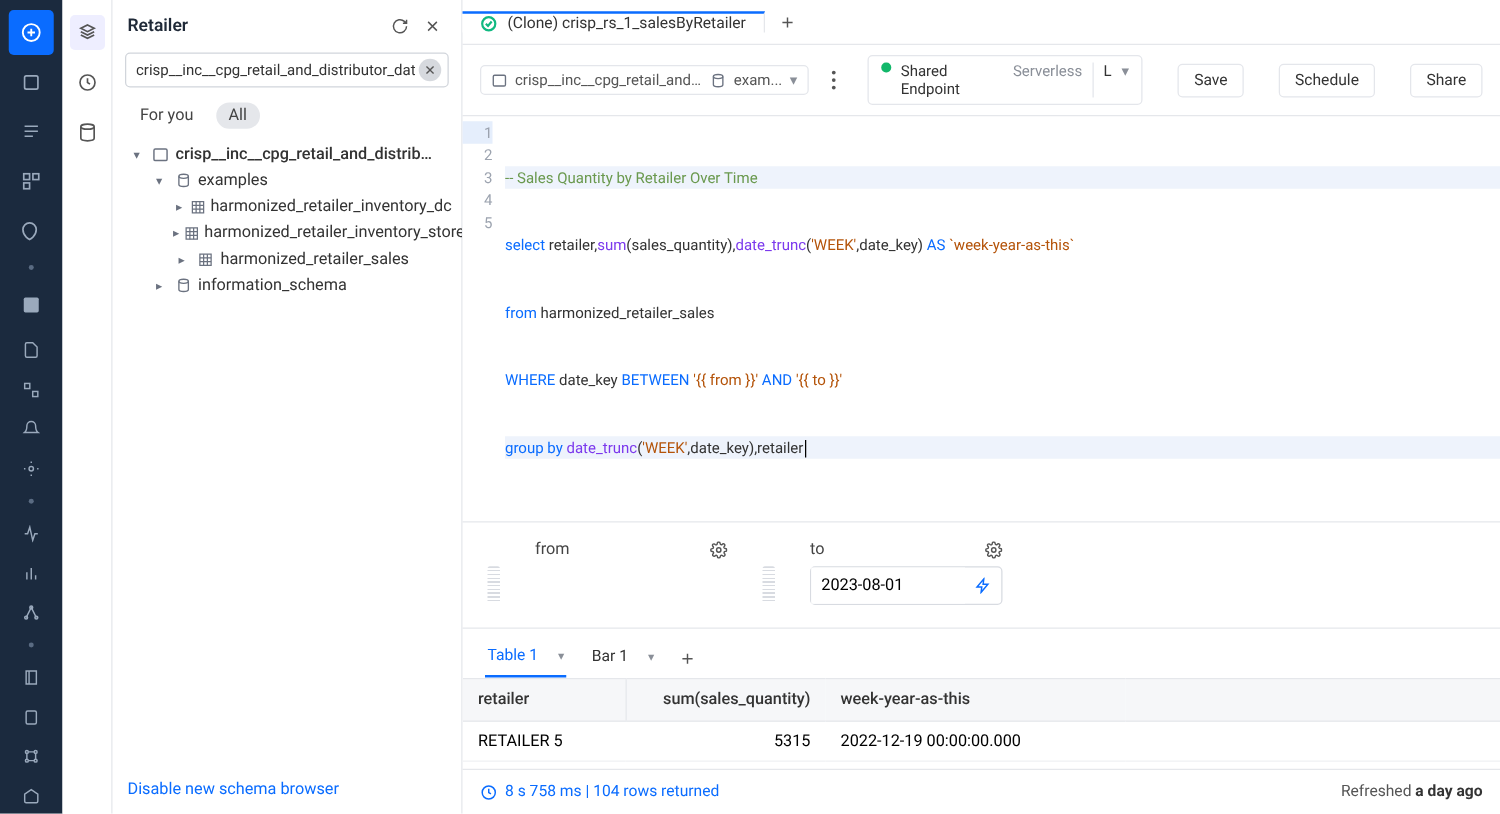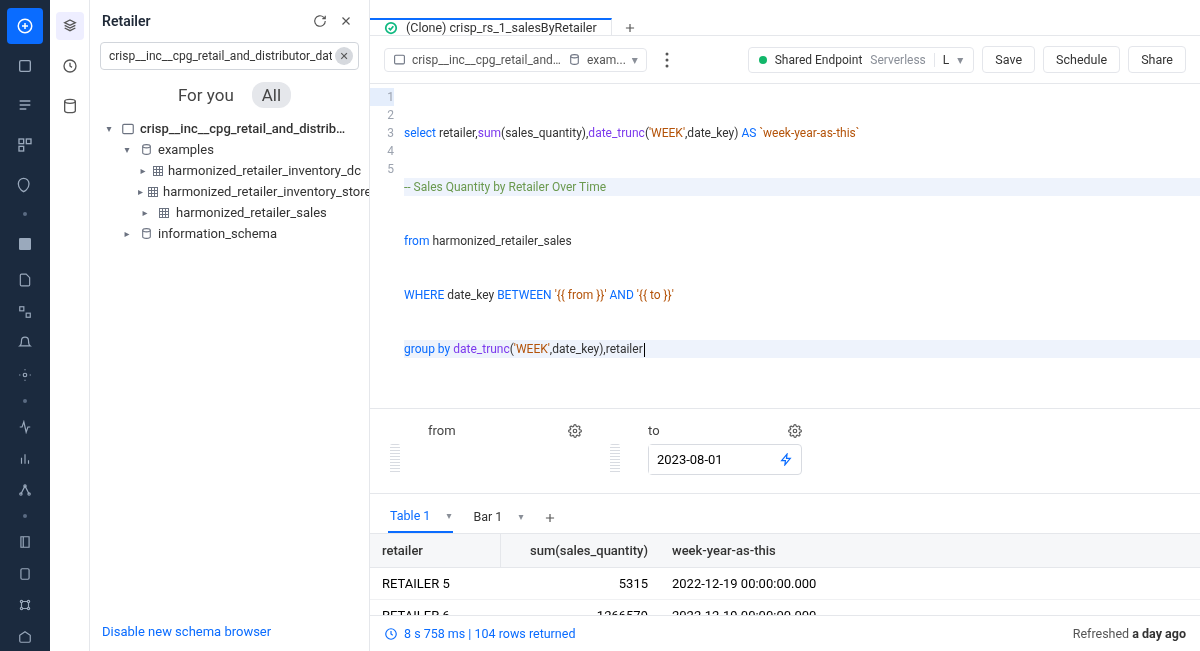--- a/index.html
+++ b/index.html
@@ -19,51 +19,51 @@
 .subrail .sub-item.active { background: #eef; }
 
 
 .catalog { width: 280px; border-right: 1px solid #e5e7eb; display:flex; flex-direction:column; }
 .cat-head { display:flex; align-items:center; padding: 10px 12px 4px; }
 .cat-head h3 { font-size: 14px; font-weight: 600; flex: 1; color:#1f2937; }
 .cat-head .h-icon { width:22px; height:22px; display:flex; align-items:center; justify-content:center; color:#555; cursor:pointer; margin-left:4px; }
 .search-wrap { padding: 6px 10px; position:relative; }
 .search-wrap input { width: 100%; padding: 6px 26px 6px 8px; border: 1px solid #d1d5db; border-radius: 4px; font-size: 12px; color:#333; }
 .search-wrap .clear { position:absolute; right:16px; top:50%; transform:translateY(-50%); width:18px; height:18px; border-radius:50%; background:#d6d9de; display:flex; align-items:center; justify-content:center; color:#555; font-size:11px; cursor:pointer; }
-.filter-row { display:flex; gap:8px; padding: 6px 12px; font-size:17px;justify-content:center; }
+.filter-row { display:flex; gap:8px; padding: 6px 12px; font-size:13px; }
 .filter-row .pill { padding: 3px 10px; border-radius: 12px; cursor:pointer; color:#444; }
 .filter-row .pill.active { background:#e5e7eb; }
 .tree { flex:1; padding: 4px 4px 4px 8px; font-size: 13px; color:#333; overflow:auto; }
 .tree-node { display:flex; align-items:center; gap:4px; padding: 3px 4px; border-radius:4px; cursor:pointer; }
 .tree-node .chev { width:14px; display:inline-flex; justify-content:center; color:#6b7280; font-size:10px; }
 .tree-node .ti { color:#6b7280; display:inline-flex; width:16px; justify-content:center; }
 .tree-children { padding-left: 18px; }
 .cat-foot { padding: 12px; font-size: 13px; }
 .cat-foot a { color:#0a6cff; text-decoration:none; cursor:pointer; }
 
 
 .main { flex:1; display:flex; flex-direction:column; }
-.tabbar { height: 36px; display:flex; align-items:flex-end; border-bottom: 1px solid #e5e7eb; }
+.tabbar { height: 36px; display:flex; align-items:center; border-bottom: 1px solid #e5e7eb; }
 .tab { display:flex; align-items:center; gap:8px; padding: 0 14px; font-size:12.5px; color:#333; border-right:1px solid #e5e7eb; border-top: 2px solid transparent; cursor:pointer; }
 .tab.active { border-top: 2px solid #0a6cff; background:#fff; }
 .tab .check { color: #10b981; }
 .tab-add { width: 36px; display:flex; align-items:center; justify-content:center; color:#555; cursor:pointer; }
 
 
 .toolbar { display:flex; align-items:center; padding: 8px 14px; gap:8px; border-bottom: 1px solid #e5e7eb; min-height:48px; }
 .btn-run { background:#0a6cff; color:#fff; border:none; border-radius:4px 0 0 4px; padding:6px 14px; font-size:13px; display:flex; align-items:center; gap:6px; cursor:pointer; }
 .btn-run-drop { background:#0a6cff; color:#fff; border:none; border-left:1px solid rgba(255,255,255,.35); border-radius:0 4px 4px 0; padding:6px 8px; cursor:pointer; }
 .ctx-crumb { display:flex; align-items:center; gap:6px; border:1px solid #e4e6eb; border-radius:4px; padding:4px 8px; font-size:12px; color:#555; cursor:pointer; }
 .ctx-crumb .crumb-ico { color:#6b7280; }
 .more-ico { width:24px; height:24px; display:flex; align-items:center; justify-content:center; cursor:pointer; color:#555; }
 .toolbar-spacer { flex:1; }
-.endpoint { display:flex; align-items:center; gap:8px; border:1px solid #e4e6eb; border-radius:4px; padding:5px 10px; font-size:12px; color:#333; cursor:pointer; }
+.endpoint { display:flex; gap:8px; border:1px solid #e4e6eb; border-radius:4px; padding:5px 10px; font-size:12px; color:#333; cursor:pointer; }
 .endpoint .dot-g { width:8px; height:8px; border-radius:50%; background:#12b76a; display:inline-block; }
 .endpoint .serverless { color:#8a8f98; }
-.tbtn { border:1px solid #e4e6eb; background:#fff; border-radius:4px; padding:5px 12px; font-size:12.5px; color:#333; cursor:pointer; }
+.tbtn { border:1px solid #e4e6eb; background:#fff; border-radius:4px; padding:5px 12px; font-size:12.5px; color:#333; cursor:pointer;margin-left:20px; }
 
 
 .editor { display:flex; font-family: "SFMono-Regular", Consolas, monospace; font-size: 12px; line-height: 1.5; padding: 4px 0 14px; border-bottom: 1px solid #e5e7eb; }
 .gutter { width:34px; text-align:right; color:#9ca3af; padding-right:10px; user-select:none; }
 .gutter .gl { display:block; }
 .gutter .gl.sel { background:#e5eefc; }
 .code { flex:1; white-space: pre; color:#333; position:relative; }
 .code .ln { display:block; }
 .code .ln.sel { background:#eef3fc; }
 .c-cm { color:#6a994e; }
@@ -388,22 +388,22 @@
 
   <div class="editor">
     <div class="gutter">
       <span class="gl sel">1</span>
         <span class="gl">2</span>
         <span class="gl">3</span>
         <span class="gl">4</span>
         <span class="gl">5</span>
     </div>
     <div class="code">
+      <span class="ln sel"><span class="c-cm">-- Sales Quantity by Retailer Over Time</span></span>
       <span class="ln"><span class="c-kw">select </span><span class="c-id">retailer,</span><span class="c-fn">sum</span><span class="c-id">(sales_quantity),</span><span class="c-fn">date_trunc</span><span class="c-id">(</span><span class="c-str">'WEEK'</span><span class="c-id">,date_key) </span><span class="c-kw">AS </span><span class="c-str">`week-year-as-this`</span></span>
-      <span class="ln sel"><span class="c-cm">-- Sales Quantity by Retailer Over Time</span></span>
       <span class="ln"><span class="c-kw">from </span><span class="c-id">harmonized_retailer_sales</span></span>
       <span class="ln"><span class="c-kw">WHERE </span><span class="c-id">date_key </span><span class="c-kw">BETWEEN </span><span class="c-str">'{{ from }}'</span><span class="c-kw"> AND </span><span class="c-str">'{{ to }}'</span></span>
       <span class="ln sel"><span class="c-kw">group by </span><span class="c-fn">date_trunc</span><span class="c-id">(</span><span class="c-str">'WEEK'</span><span class="c-id">,date_key),retailer</span><span class="caret"></span></span>
     </div>
   </div>
 
   <div class="params">
     <div class="grip"></div>
     <div class="param-block">
       <div class="param-head">

